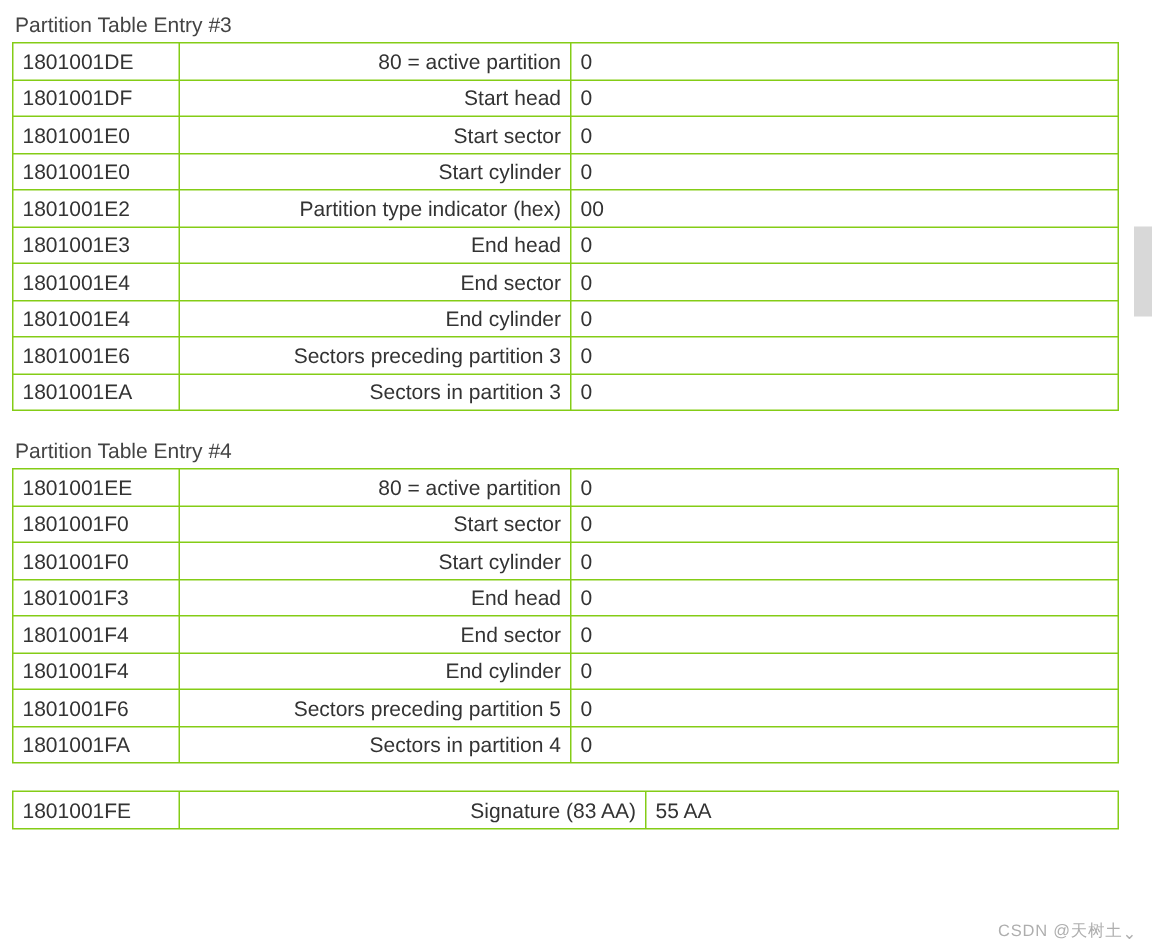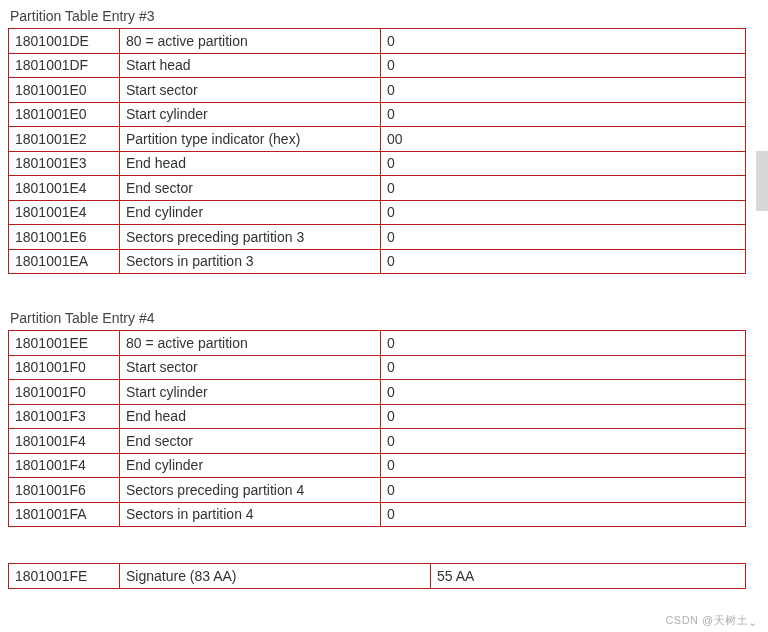--- a/index.html
+++ b/index.html
@@ -11,45 +11,45 @@
     width: 768px;
     height: 632px;
     overflow: hidden;
     position: relative;
   }
   .content {
     padding: 8px 10px 8px 8px;
     width: 756px;
   }
   .section {
-    margin-bottom: 36px;
+    margin-bottom: 18px;
   }
   .section-title {
     font-size: 14px;
     color: #444;
     margin: 0 0 4px 2px;
     font-weight: 400;
   }
   table {
     width: 100%;
     border-collapse: separate;
     border-spacing: 1px;
-    background: #b91c1c;
+    background: #84cc16;
   }
   td {
     background: #fff;
     padding: 3px 6px 3px 6px;
     height: 23.5px;
     font-size: 14px;
     color: #333;
     vertical-align: middle;
     border: none;
   }
   .col-offset { width: 110px; }
-  .col-desc   { width: 260px; }
+  .col-desc   { width: 260px; text-align: right; }
   .col-val    { }
   .scrollbar-stub {
     position: absolute;
     right: 0;
     top: 151px;
     width: 12px;
     height: 60px;
     background: #d8d8d8;
   }
   .watermark {
@@ -157,21 +157,21 @@
             <td class="col-desc">End sector</td>
             <td class="col-val">0</td>
           </tr>
         <tr>
             <td class="col-offset">1801001F4</td>
             <td class="col-desc">End cylinder</td>
             <td class="col-val">0</td>
           </tr>
         <tr>
             <td class="col-offset">1801001F6</td>
-            <td class="col-desc">Sectors preceding partition 4</td>
+            <td class="col-desc">Sectors preceding partition 5</td>
             <td class="col-val">0</td>
           </tr>
         <tr>
             <td class="col-offset">1801001FA</td>
             <td class="col-desc">Sectors in partition 4</td>
             <td class="col-val">0</td>
           </tr>
       </tbody>
     </table>
   </div>

